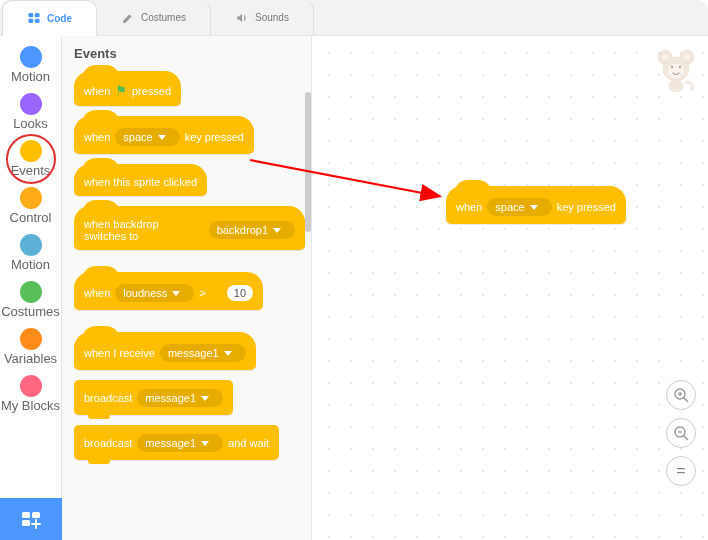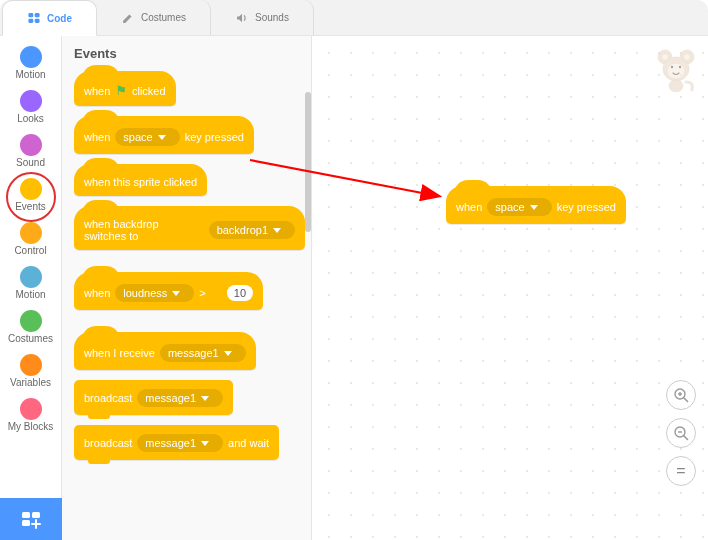--- a/index.html
+++ b/index.html
@@ -9,21 +9,21 @@
   .tabs { display: flex; height: 36px; border-bottom: 1px solid #e5e5e5; background: #f2f2f2; border-radius: 10px 10px 0 0; padding-left: 2px; }
   .tab { display: flex; align-items: center; gap: 6px; padding: 0 24px; font-size: 10px; color: #777; border-right: 1px solid #ddd; cursor: pointer; border-radius: 10px 10px 0 0; }
   .tab.active { background: #fff; color: #4c97ff; font-weight: bold; border: 1px solid #ddd; border-bottom: 1px solid #fff; margin-bottom: -1px; }
   .tab-icon { width: 14px; height: 14px; display: inline-block; }
 
   
   .main { display: flex; height: calc(100% - 36px); }
 
   
   .cat-col { width: 62px; background: #fff; border-right: 1px solid #e5e5e5; display: flex; flex-direction: column; align-items: center; padding-top: 6px; }
-  .cat { display: flex; flex-direction: column; align-items: center; padding: 4px 0 6px; width: 100%; font-size: 10px; color: #666; cursor: pointer; position: relative; }
+  .cat { display: flex; flex-direction: column; align-items: center; padding: 4px 0 6px; width: 100%; font-size: 13px; color: #666; cursor: pointer; position: relative; }
   .cat-circle { width: 22px; height: 22px; border-radius: 50%; margin-bottom: 2px; }
   .cat-label { text-align: center; line-height: 1; }
   .ring-outer { position: absolute; border: 2px solid #e03030; border-radius: 50%; width: 50px; height: 50px; top: -2px; left: 6px; pointer-events: none; }
 
   
   .palette { width: 250px; background: #f9f9f9; border-right: 1px solid #e5e5e5; padding: 10px 6px; overflow: hidden; position: relative; }
   .palette-scroll { position: absolute; top: 56px; right: 0; width: 6px; height: 140px; background: #ccc; border-radius: 3px; }
   .pal-title { font-size: 13px; font-weight: bold; color: #555; margin: 0 0 10px 6px; }
 
   
@@ -89,24 +89,20 @@
 
   <div class="cat-col">
     <div class="cat">
       <div class="cat-circle" style="background:#4c97ff"></div>
       <div class="cat-label">Motion</div>
     </div>
     <div class="cat">
       <div class="cat-circle" style="background:#9966ff"></div>
       <div class="cat-label">Looks</div>
     </div>
-    <div class="cat">
-      <div class="cat-circle" style="background:#cf63cf"></div>
-      <div class="cat-label">Sound</div>
-    </div>
     <div class="cat" style="position:relative">
       <div class="ring-outer"></div>
       <div class="cat-circle" style="background:#ffbf00"></div>
       <div class="cat-label">Events</div>
     </div>
     <div class="cat">
       <div class="cat-circle" style="background:#ffab19"></div>
       <div class="cat-label">Control</div>
     </div>
     <div class="cat">
@@ -126,21 +122,21 @@
       <div class="cat-label">My Blocks</div>
     </div>
   </div>
 
   <div class="palette">
     <div class="pal-title">Events</div>
 
     <div class="block hat">
       <span>when</span>
       <span class="flag">⚑</span>
-      <span>clicked</span>
+      <span>pressed</span>
     </div><br>
 
     <div class="block hat">
       <span>when</span>
       <span class="slot">
         <span>space</span>
         <span class="caret"></span>
       </span>
       <span>key pressed</span>
     </div><br>

